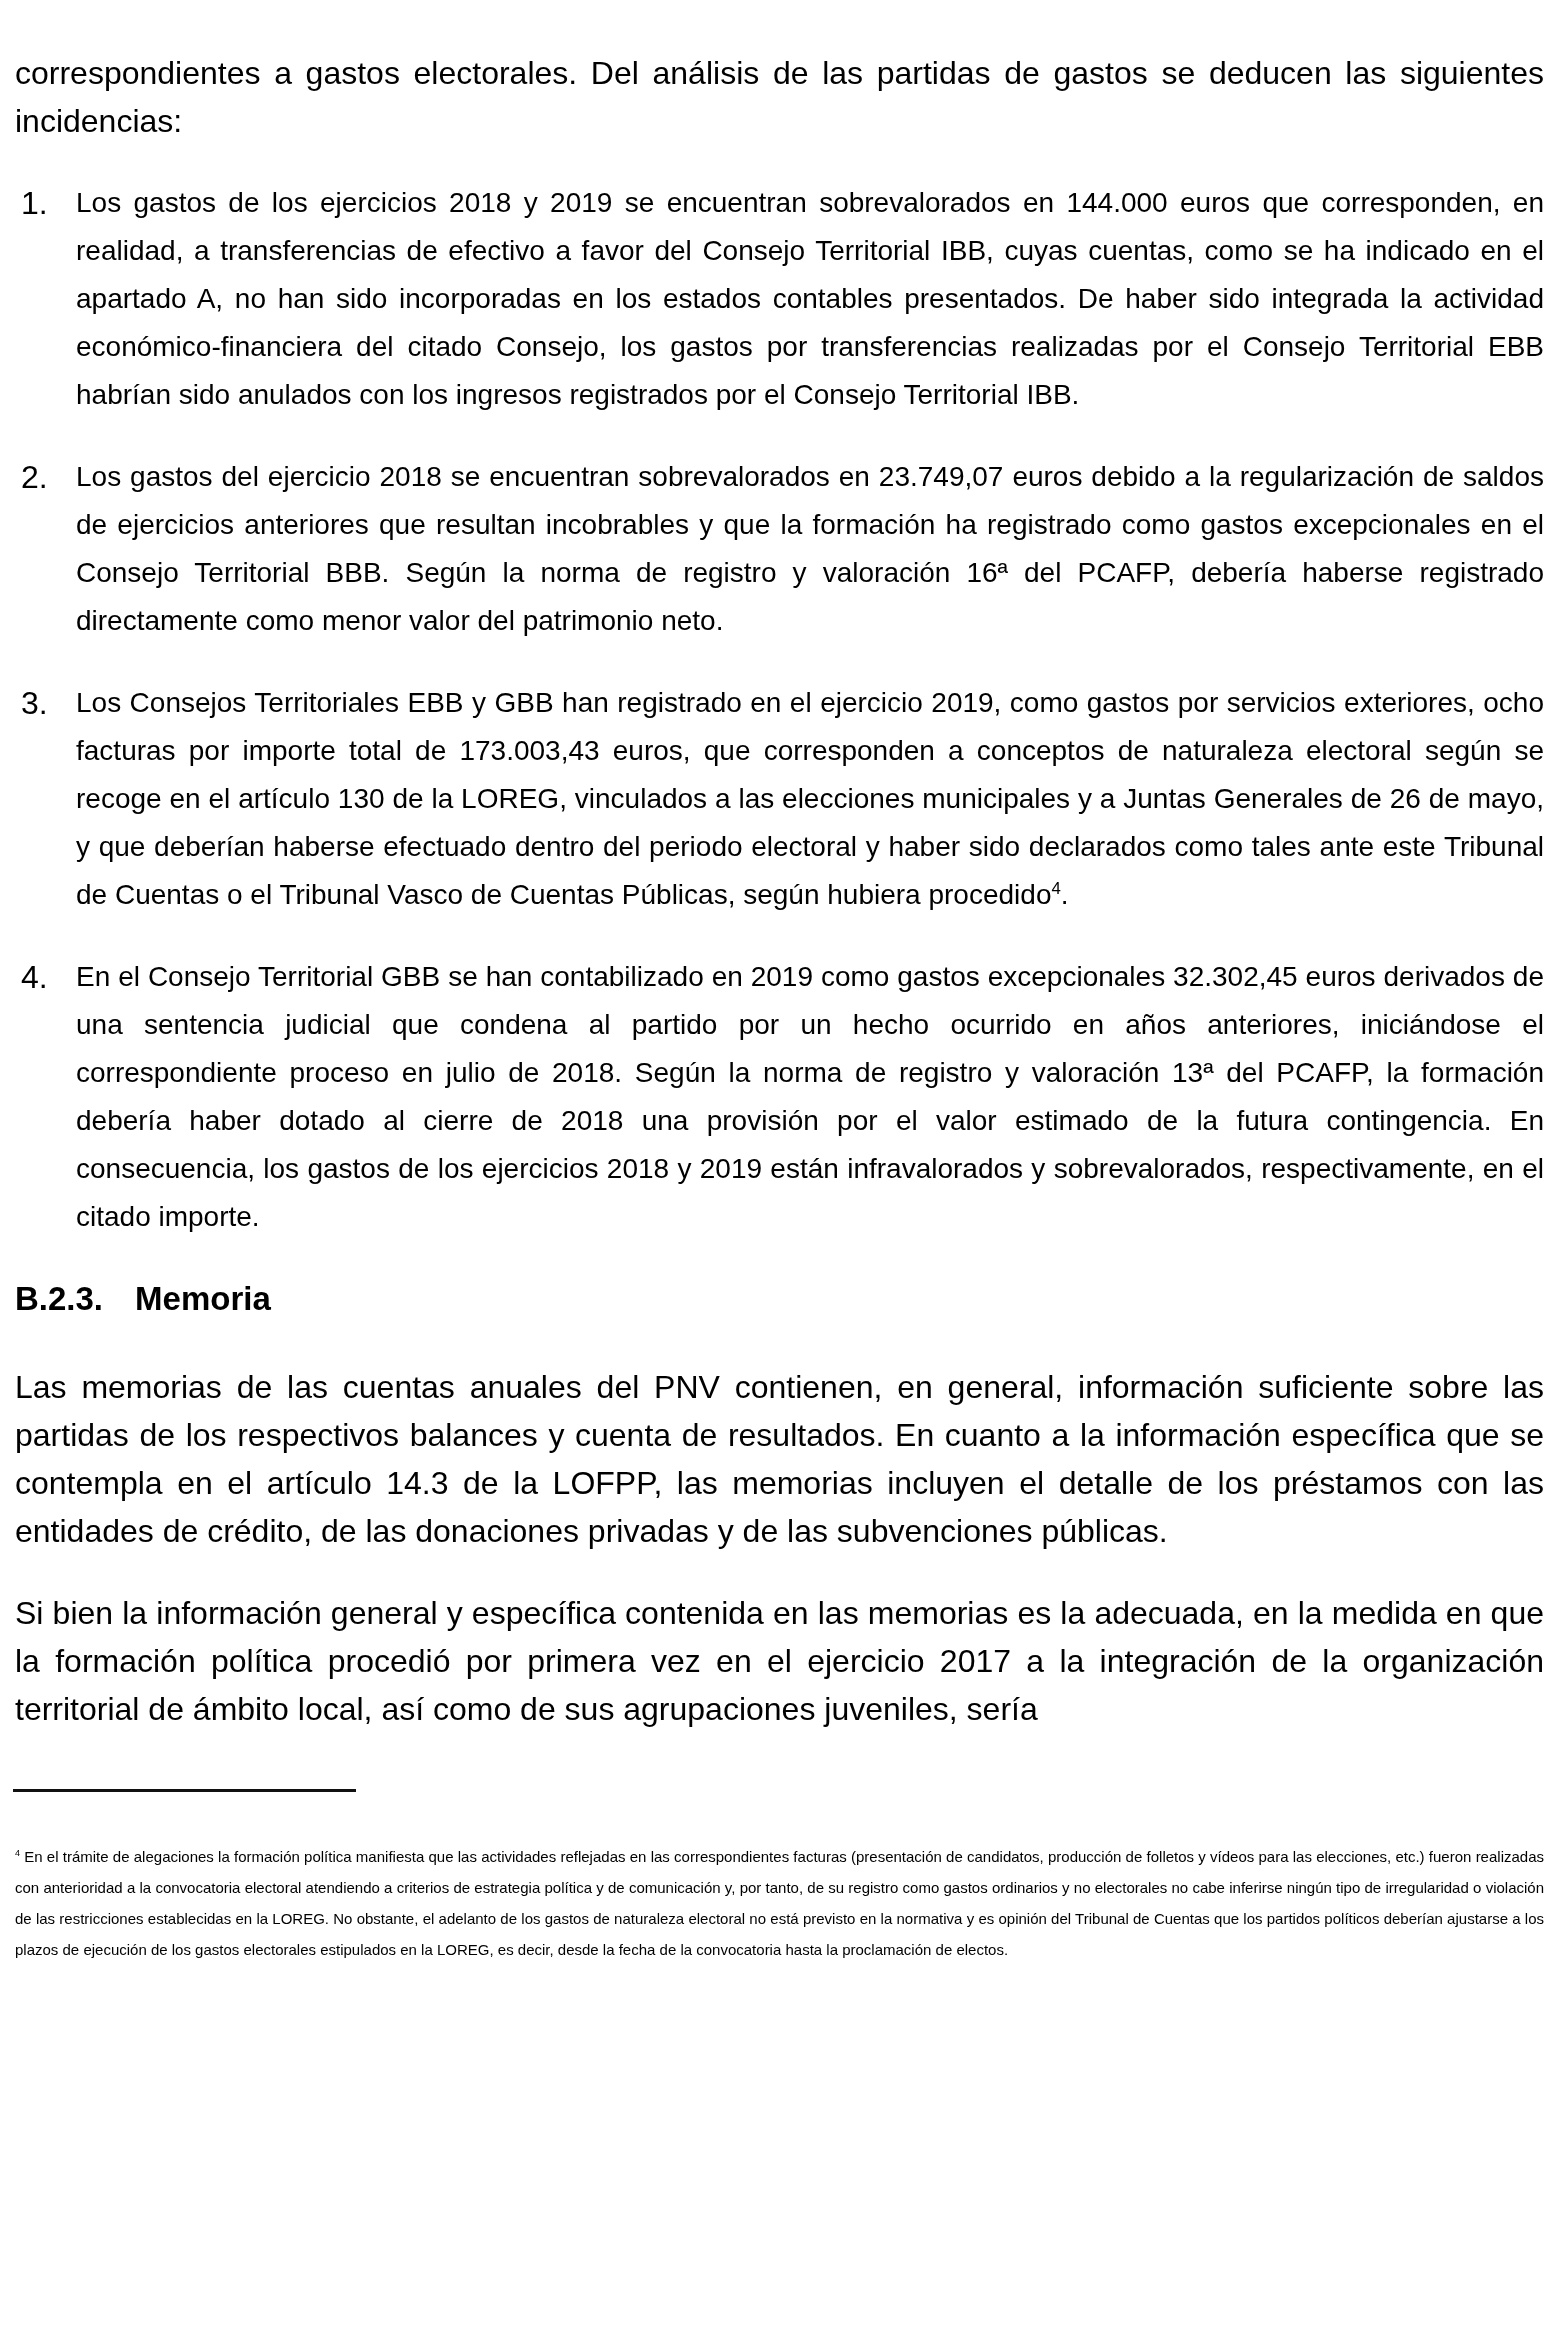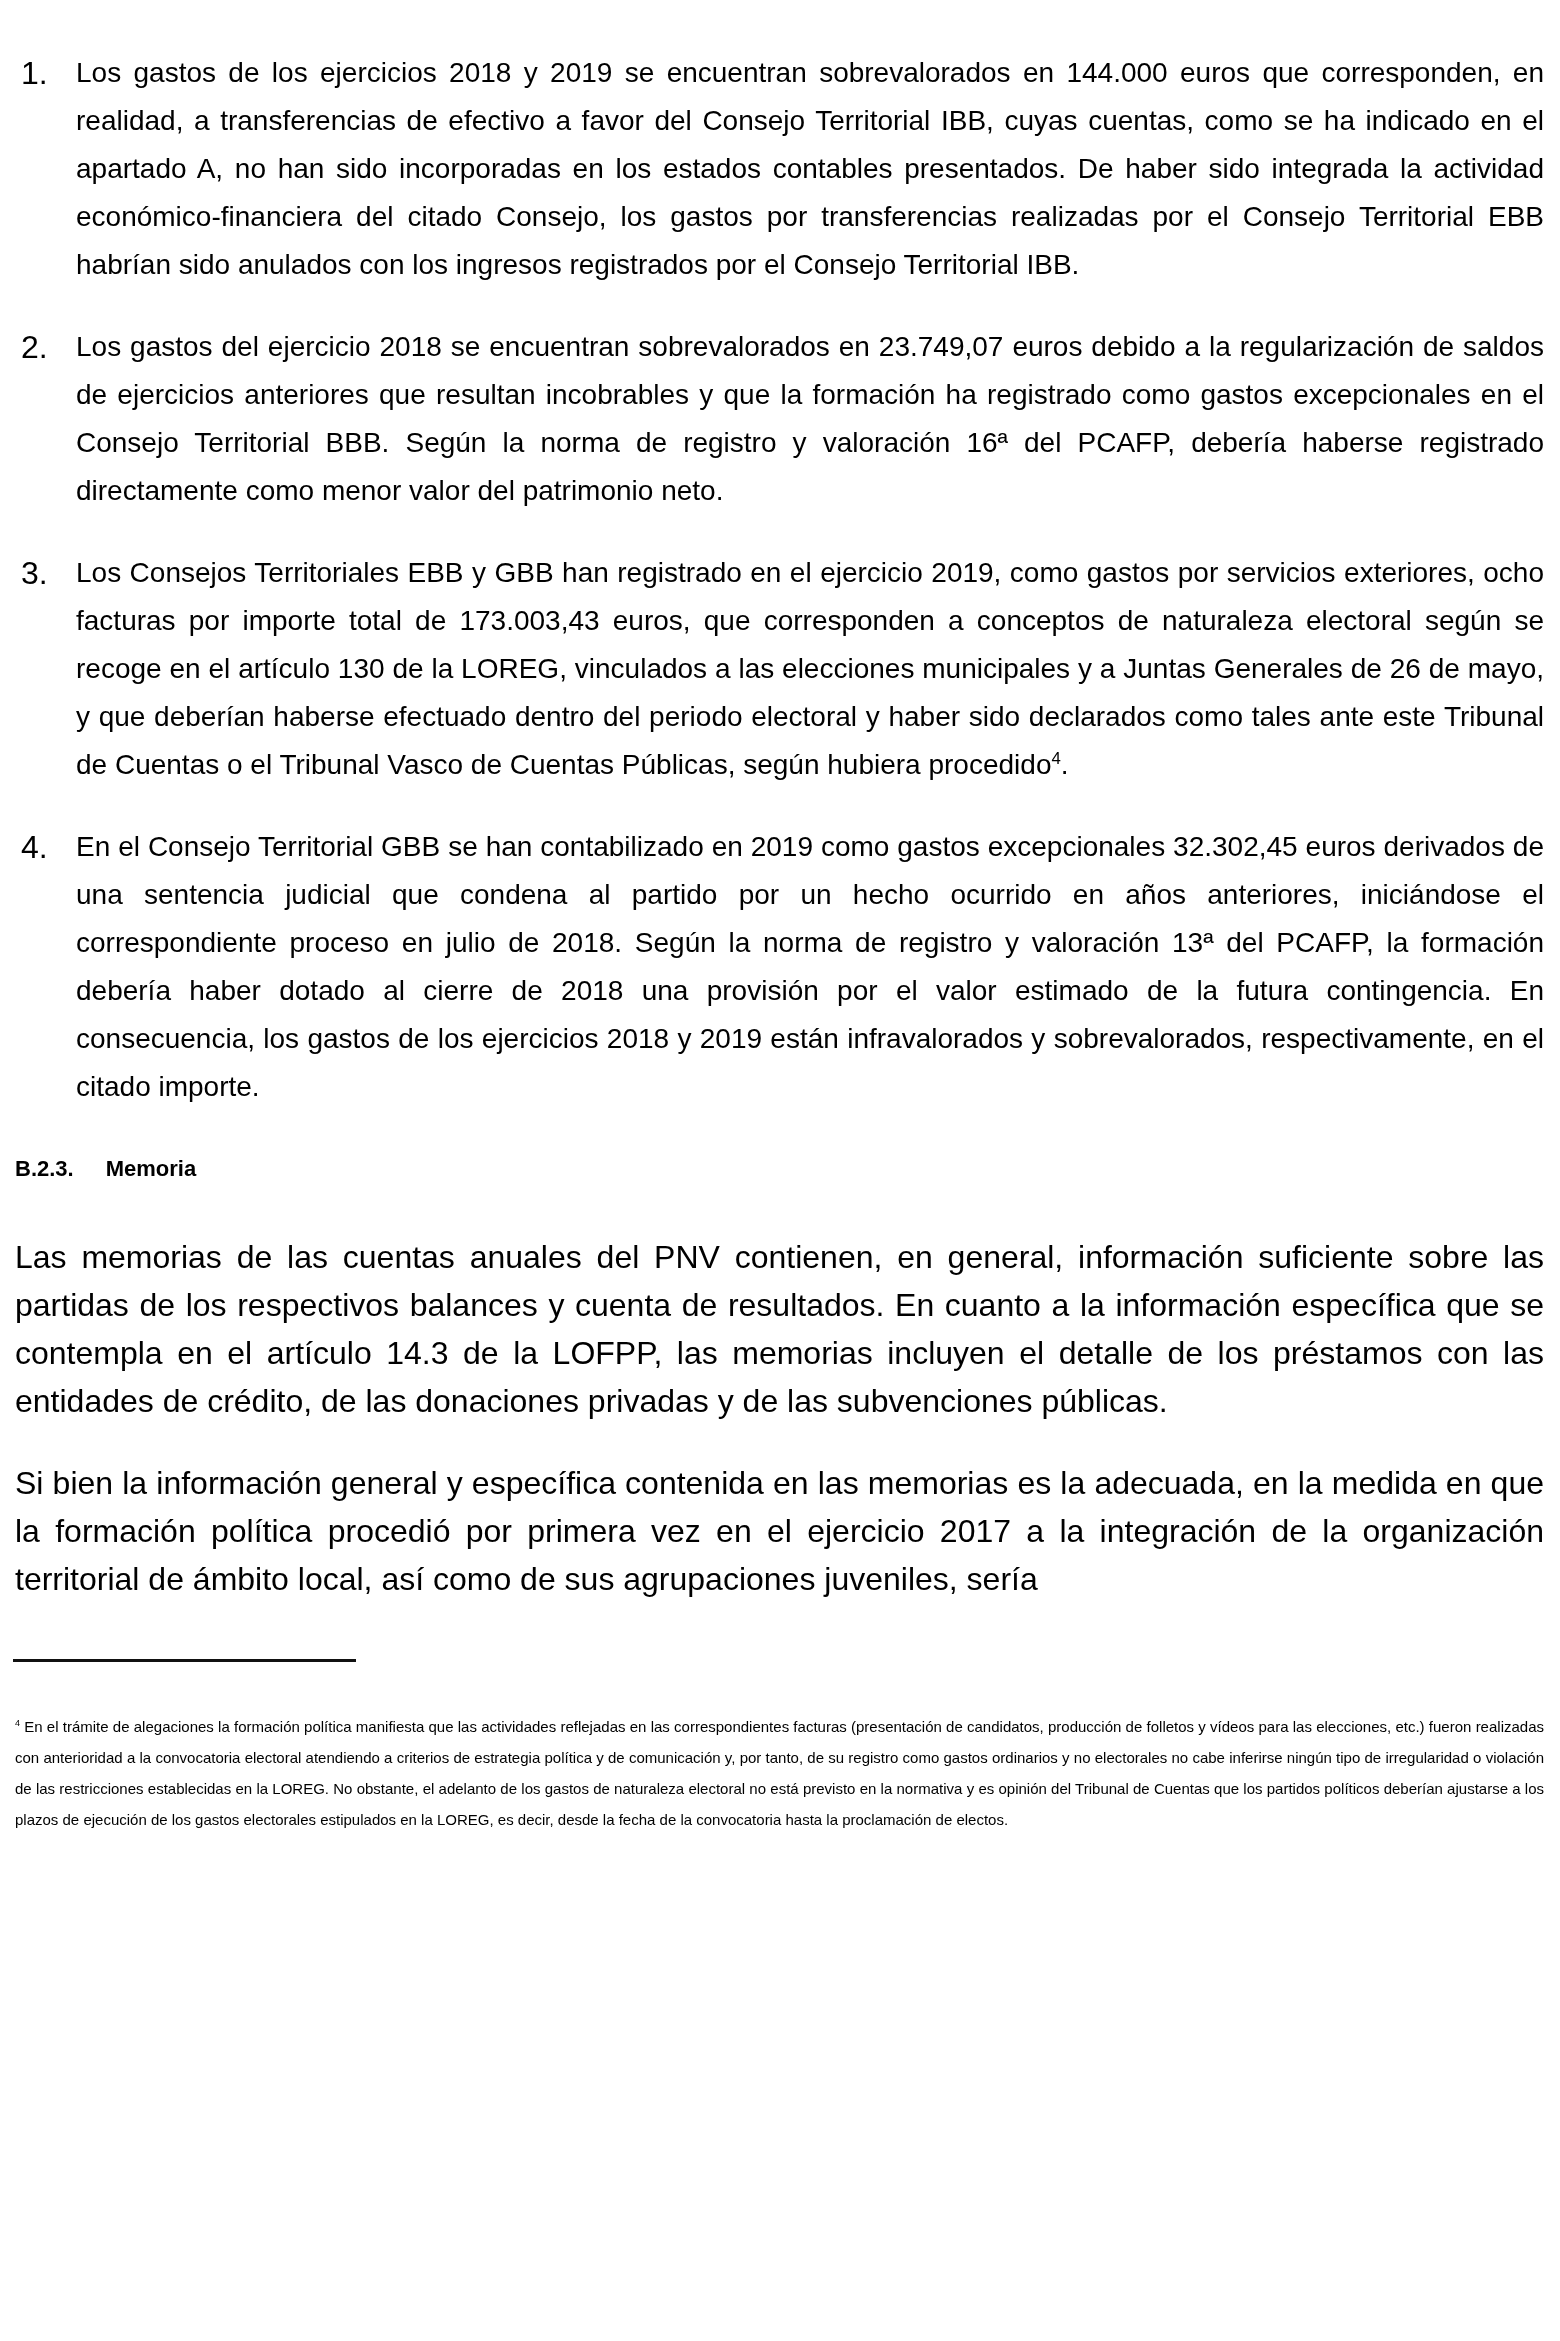--- a/index.html
+++ b/index.html
@@ -36,21 +36,21 @@
     font-size: 32px;
     line-height: 48px;
   }
   .item-text {
     margin: 0;
     font-size: 28px;
     line-height: 48px;
     text-align: justify;
   }
   .heading {
-    font-size: 22px;
+    font-size: 33px;
     line-height: 48px;
     font-weight: bold;
     margin: 0 0 40px 0;
   }
   .heading .h-num {
     margin-right: 32px;
   }
   .fn-ref {
     font-size: 0.6em;
     vertical-align: super;
@@ -68,20 +68,21 @@
     line-height: 31px;
     text-align: justify;
     margin: 0;
   }
 </style>
 </head>
 <body>
 
 <div class="page">
 
+  <p class="para">correspondientes a gastos electorales. Del análisis de las partidas de gastos se deducen las siguientes incidencias:</p>
 
   <div class="num-list">
 
     <div class="list-item">
       <span class="marker">1.</span>
       <p class="item-text">Los gastos de los ejercicios 2018 y 2019 se encuentran sobrevalorados en 144.000 euros que corresponden, en realidad, a transferencias de efectivo a favor del Consejo Territorial IBB, cuyas cuentas, como se ha indicado en el apartado A, no han sido incorporadas en los estados contables presentados. De haber sido integrada la actividad económico-financiera del citado Consejo, los gastos por transferencias realizadas por el Consejo Territorial EBB habrían sido anulados con los ingresos registrados por el Consejo Territorial IBB.</p>
     </div>
 
     <div class="list-item">
       <span class="marker">2.</span>

